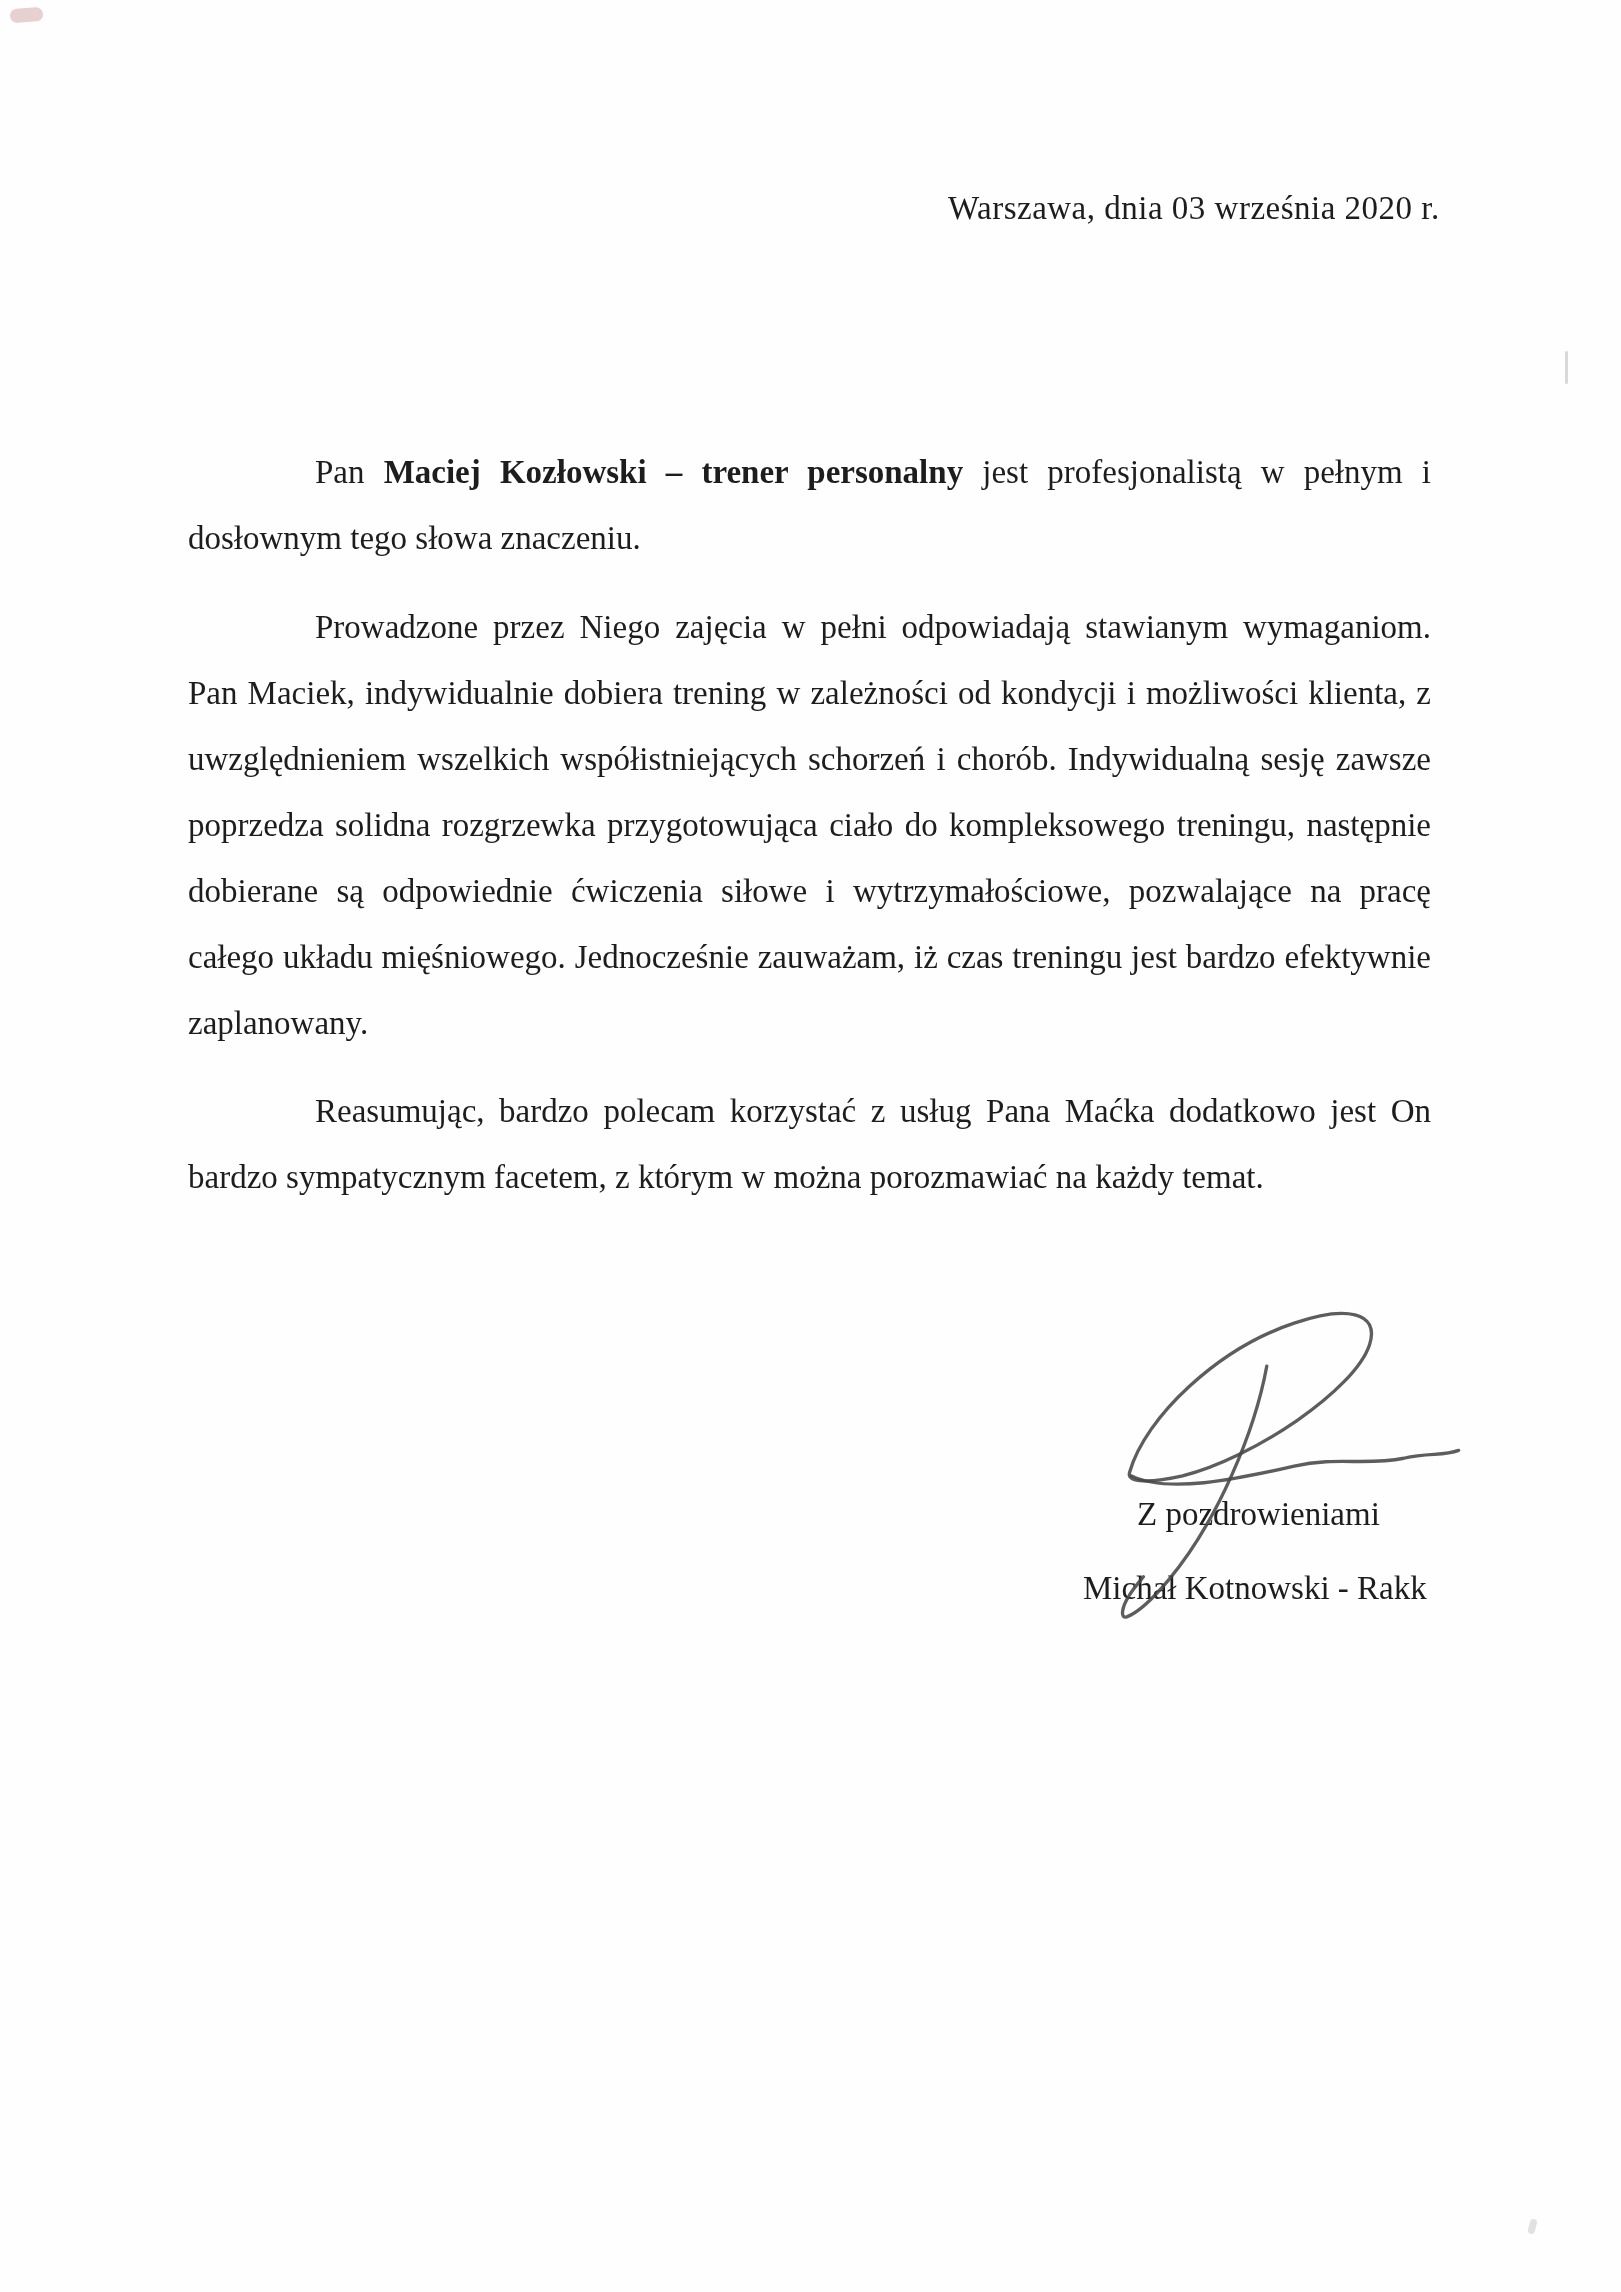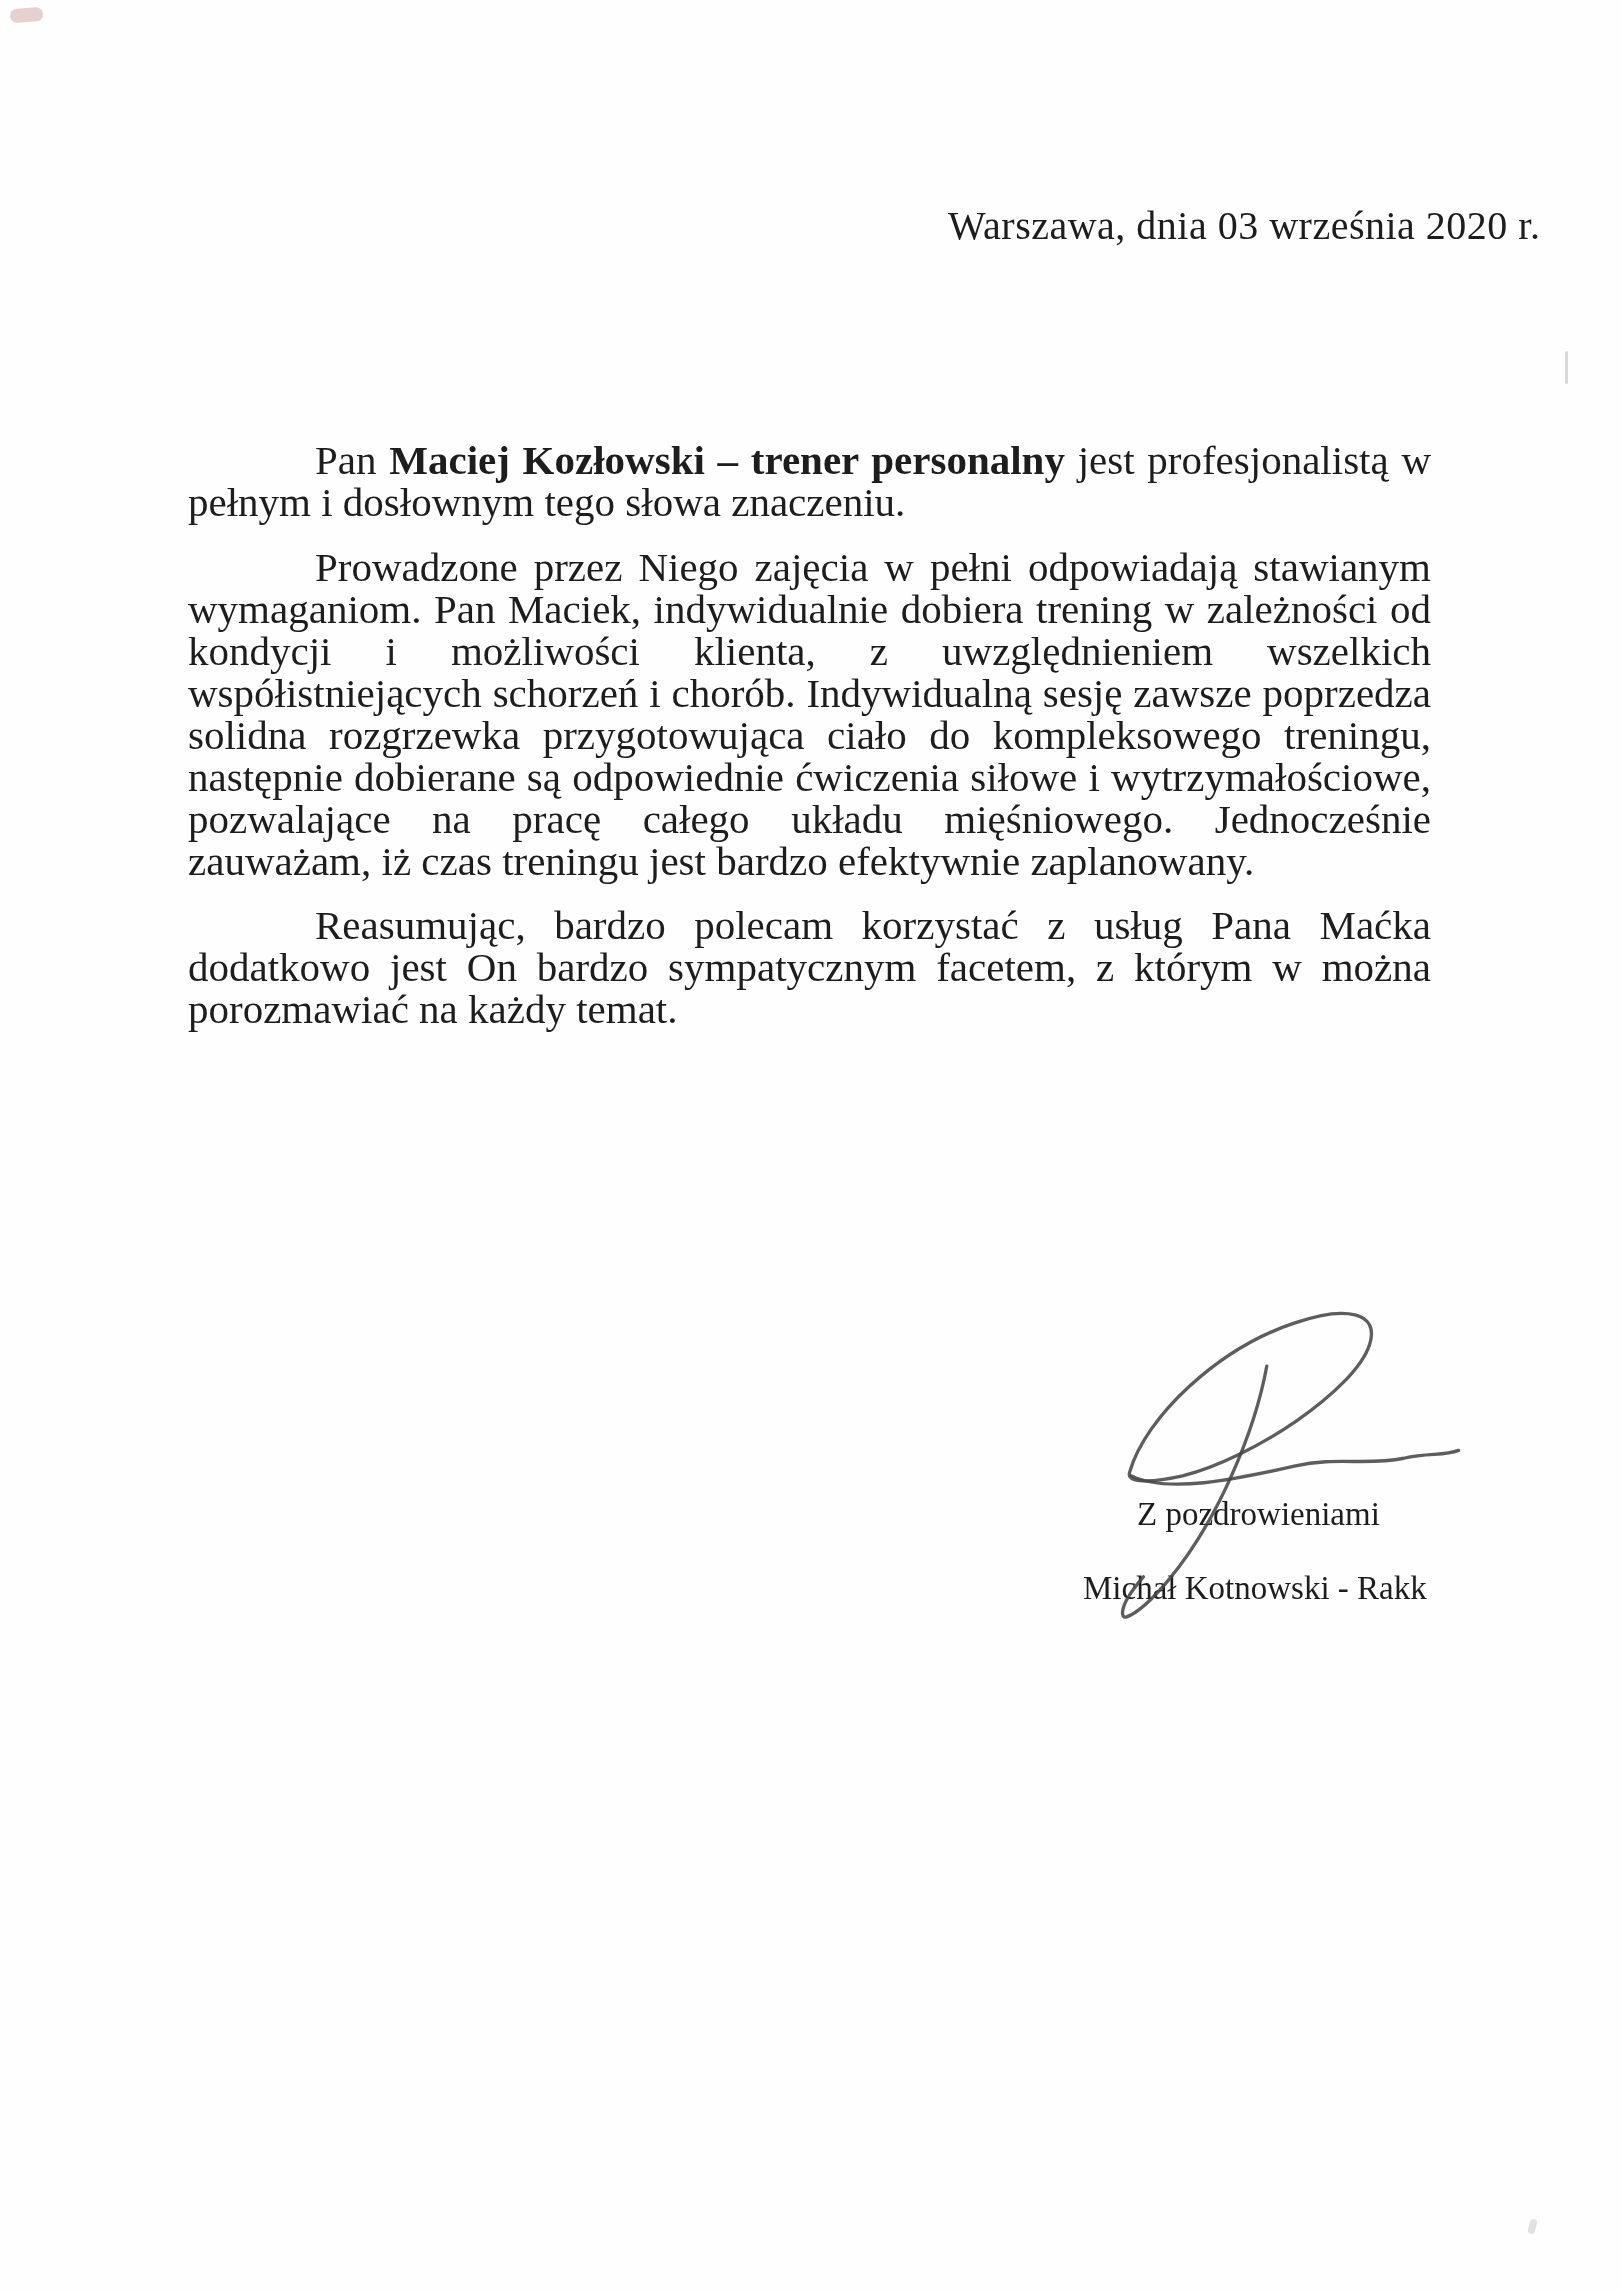--- a/index.html
+++ b/index.html
@@ -14,32 +14,31 @@
     height: 2293px;
     background: #fefefe;
     font-family: "Liberation Serif", "DejaVu Serif", serif;
     color: #1d1d1d;
     overflow: hidden;
   }
   .date-line {
     position: absolute;
     top: 190px;
     left: 948px;
-    font-size: 40px;
+    font-size: 33px;
     letter-spacing: 0.5px;
     white-space: nowrap;
-    margin-top: 12px;
   }
   .content {
     position: absolute;
     top: 439px;
     left: 188px;
     width: 1243px;
-    font-size: 41px;
-    line-height: 42px;
+    font-size: 33px;
+    line-height: 66px;
     text-align: justify;
   }
   .content p {
     margin: 0 0 22.5px 0;
     text-indent: 127px;
   }
   .content .b {
     font-weight: bold;
   }
   .closing {

